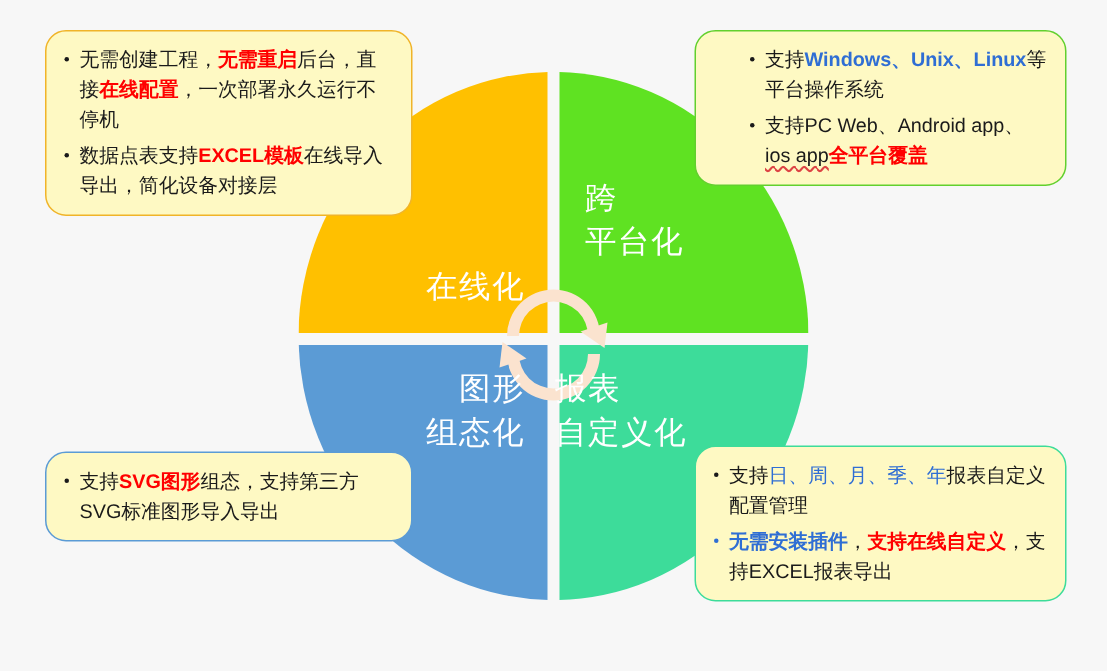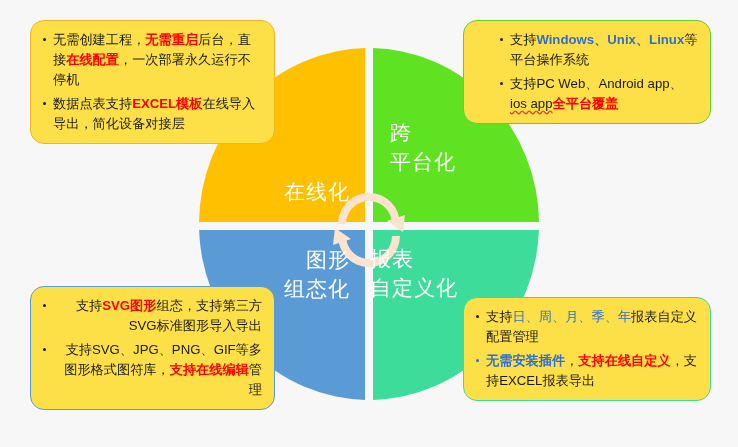--- a/index.html
+++ b/index.html
@@ -43,21 +43,21 @@
     pointer-events: none;
   }
   #label-online    { left: 240px; top: 136px; width: 110px; text-align: right; margin-top: 41px; }
   #label-cross     { left: 390px; top: 118px; width: 120px; text-align: left; }
   #label-graphic   { left: 238px; top: 245px; width: 112px; text-align: right; }
   #label-report    { left: 370px; top: 245px; width: 126px; text-align: left; font-family: Liberation Serif, serif; }
 
   
   .callout {
     position: absolute;
-    background: #fde047;
+    background: #fef9c3;
     border-radius: 14px;
     border: 1.4px solid #cccccc;
     box-sizing: border-box;
     padding: 9px 12px 9px 10px;
   }
   .callout ul {
     margin: 0;
     padding: 0;
     list-style: none;
   }
@@ -84,21 +84,21 @@
 
   .hl-red   { color: #ff0000; font-weight: bold; }
   .hl-blue  { color: #2f6ed4; font-weight: bold; }
   .hl-blue-n{ color: #2f6ed4; }
   .wavy     { text-decoration: underline; text-decoration-style: wavy;
               text-decoration-color: #d44; text-underline-offset: 2px; }
   .uline    { text-decoration-color: #ff0000; }
 
   #box-tl { left: 30px;  top: 20px;  width: 245px; border-color: #f0b429; }
   #box-tr { left: 463px; top: 20px;  width: 248px; border-color: #62d02e; padding-left: 34px; }
-  #box-bl { left: 30px;  top: 286px; width: 245px; border-color: #5b9bd5; text-align: right; }
+  #box-bl { left: 30px;  top: 301px; width: 245px; border-color: #5b9bd5; }
   #box-br { left: 463px; top: 297px; width: 248px; border-color: #3ddc9a; }
 </style>
 </head>
 <body>
 
 <div id="stage">
 
   <div id="wheel">
     <svg width="340" height="400" viewBox="0 0 340 400" xmlns="http://www.w3.org/2000/svg">
       <defs>
@@ -156,21 +156,20 @@
   <div class="callout" id="box-tr">
     <ul>
       <li><span>支持</span><span class="hl-blue">Windows、Unix、Linux</span><span>等平台操作系统</span></li>
       <li><span>支持PC Web、Android app、</span><span class="wavy">ios app</span><span class="hl-red uline">全平台覆盖</span></li>
     </ul>
   </div>
 
   <div class="callout" id="box-bl">
     <ul>
       <li><span>支持</span><span class="hl-red">SVG图形</span><span>组态，支持第三方SVG标准图形导入导出</span></li>
-      <li><span>支持SVG、JPG、PNG、GIF等多图形格式图符库，</span><span class="hl-red">支持在线编辑</span><span>管理</span></li>
     </ul>
   </div>
 
   <div class="callout" id="box-br">
     <ul>
       <li><span>支持</span><span class="hl-blue-n">日、周、月、季、年</span><span>报表自定义配置管理</span></li>
       <li class="b-blue"><span class="hl-blue">无需安装插件</span><span>，</span><span class="hl-red">支持在线自定义</span><span>，支持EXCEL报表导出</span></li>
     </ul>
   </div>
 

